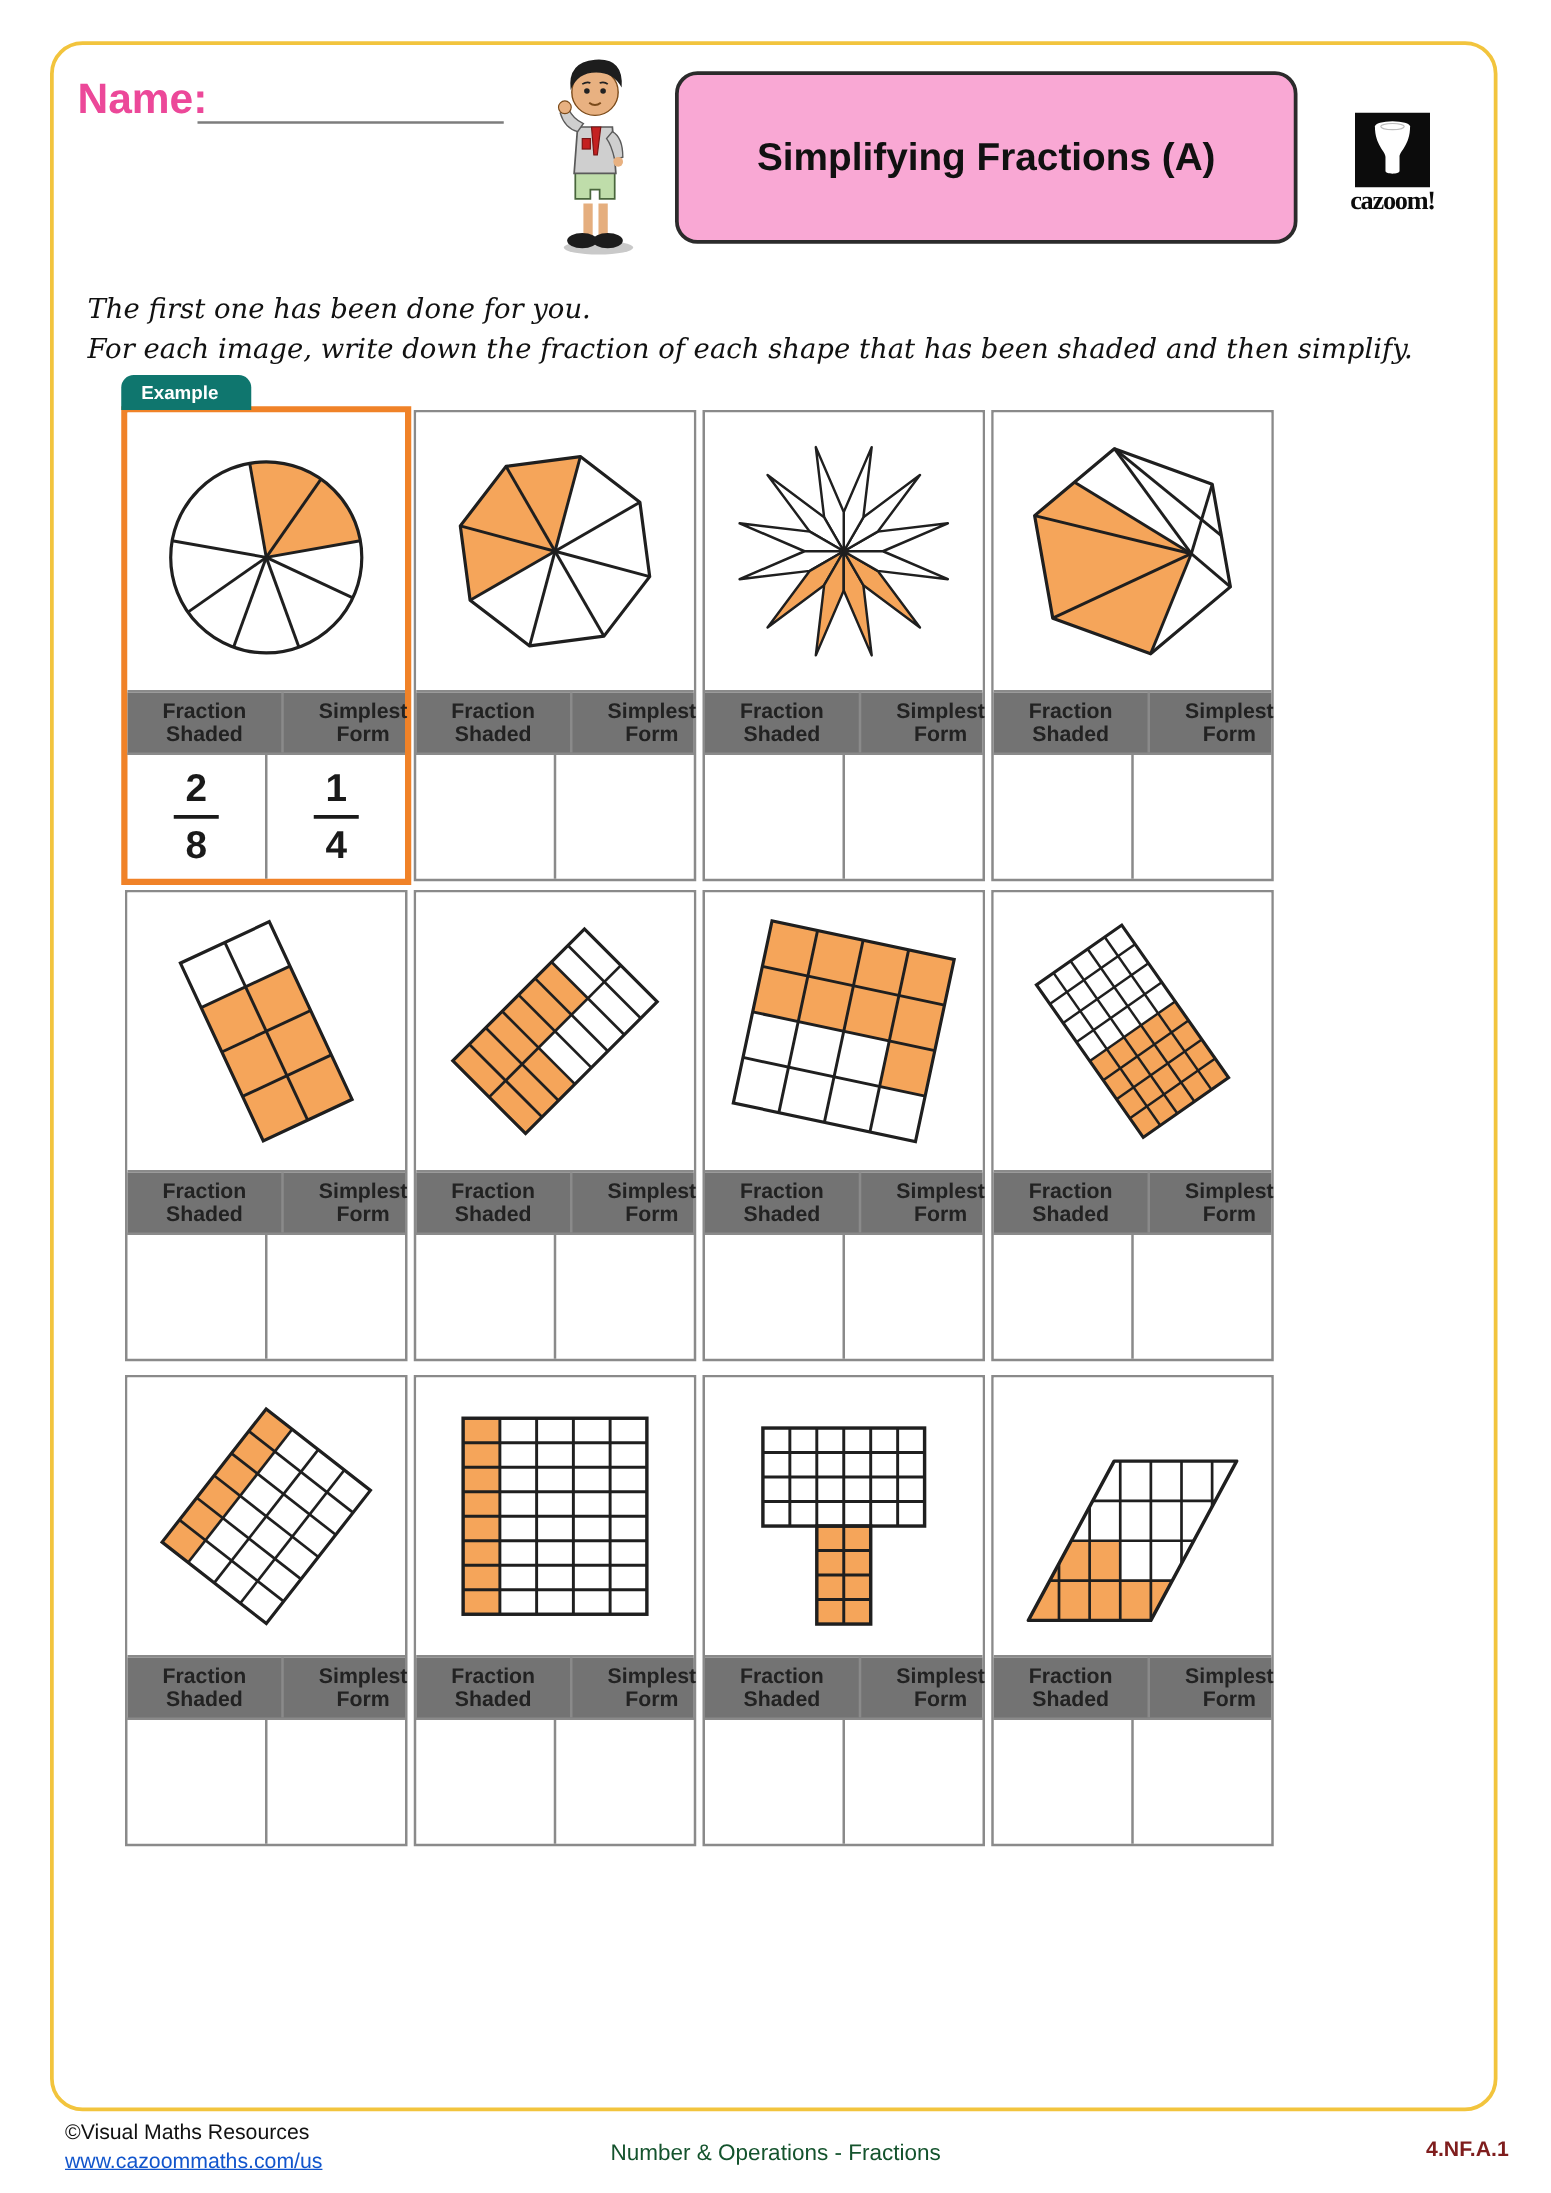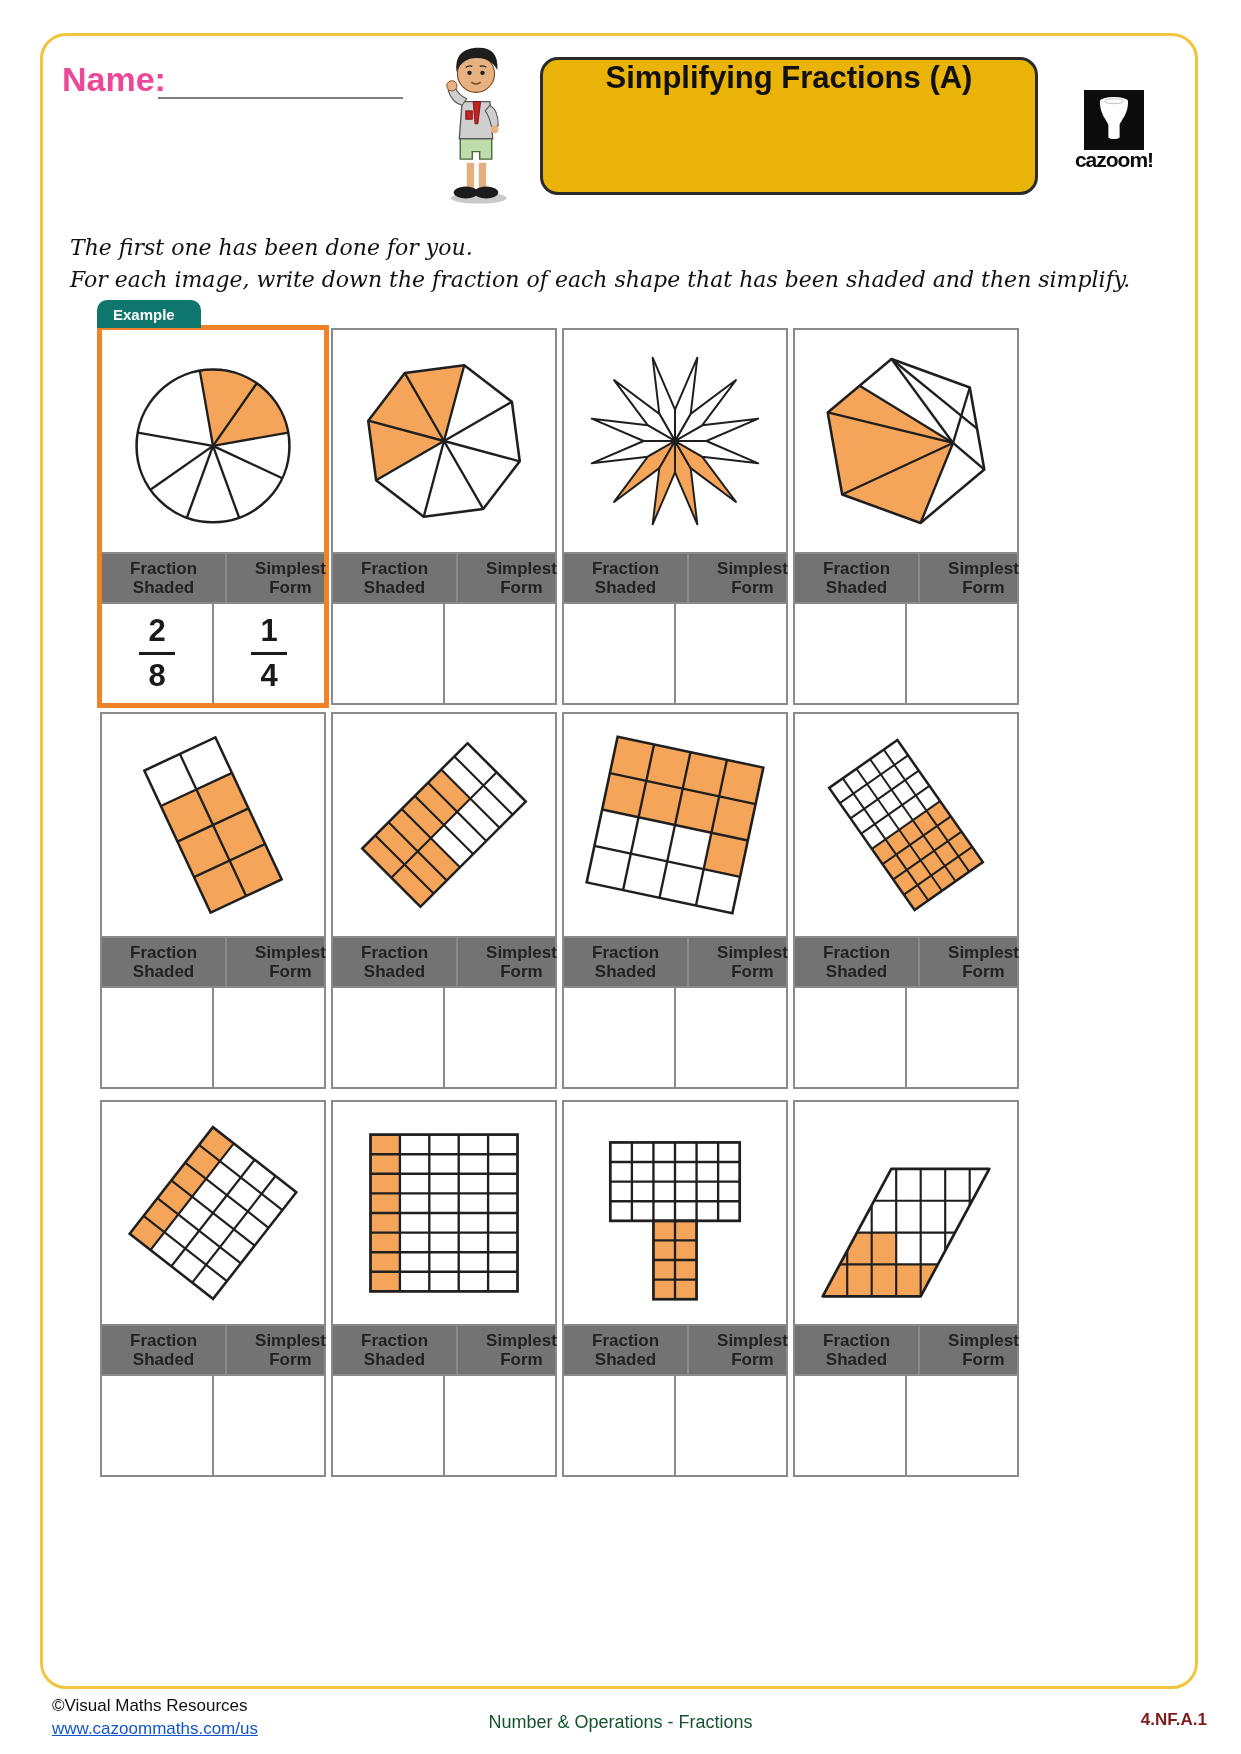--- a/index.html
+++ b/index.html
@@ -12,26 +12,26 @@
     border:3px solid #F2C43D;border-radius:26px;box-sizing:border-box;
   }
   
   .fields{position:absolute;left:62px;top:60px;}
   .field-row{display:flex;align-items:flex-end;margin-bottom:16px;}
   .field-label{font-weight:bold;font-size:34px;color:#ec4899;width:88px;}
   .field-line{display:inline-block;width:245px;border-bottom:2.5px solid #7d7d7d;height:26px;margin-left:8px;}
   .boy{position:absolute;left:425px;top:38px;}
   .title-box{
     position:absolute;left:540px;top:57px;width:498px;height:138px;
-    background:#eab308;border:3px solid #2b2b2b;border-radius:18px;box-sizing:border-box;
-    display:flex;align-items:flex-start;justify-content:center;
+    background:#f9a8d4;border:3px solid #2b2b2b;border-radius:18px;box-sizing:border-box;
+    display:flex;align-items:center;justify-content:center;
   }
   .title-box h1{margin:0;font-size:31px;font-weight:bold;color:#111;}
   .logo{position:absolute;left:1064px;top:90px;width:100px;text-align:center;}
-  .logo-text{font-family:Liberation Sans, sans-serif;font-weight:bold;font-size:21px;letter-spacing:-1px;color:#0c0c0c;margin-top:-2px;}
+  .logo-text{font-family:Liberation Serif, serif;font-weight:bold;font-size:21px;letter-spacing:-1px;color:#0c0c0c;margin-top:-2px;}
   .instructions{
     position:absolute;left:70px;top:232px;width:1070px;
     font-family:"DejaVu Serif", serif;font-style:italic;font-size:22px;line-height:1.45;color:#111;
   }
   
   .card{position:absolute;width:222px;background:#fff;border:2px solid #8a8a8a;box-sizing:content-box;}
   .card.example{border:5px solid #F08228;margin-left:-3px;margin-top:-3px;}
   .example-tab{
     position:absolute;left:97px;top:300px;width:104px;height:28px;background:#0f766e;
     border-radius:10px 10px 0 0;color:#fff;font-weight:bold;font-size:15px;

